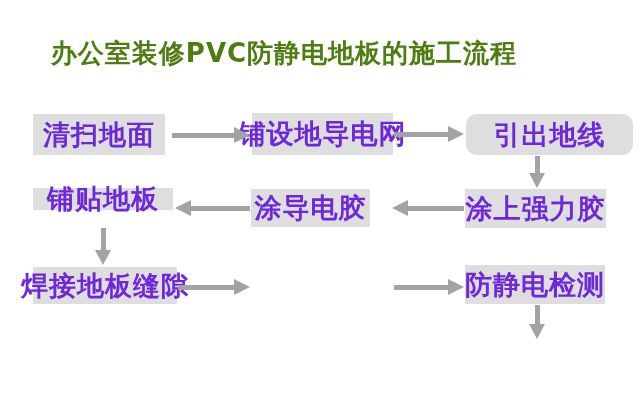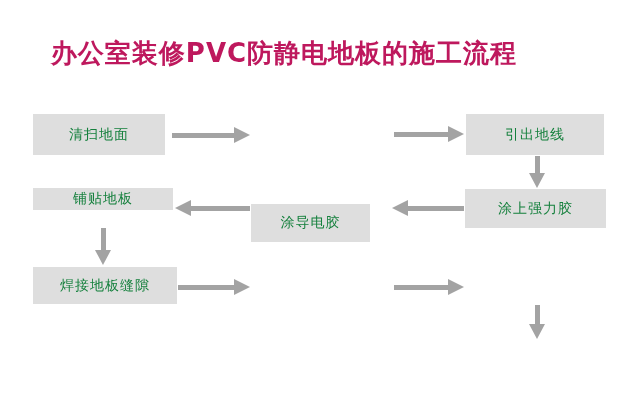--- a/index.html
+++ b/index.html
@@ -16,41 +16,41 @@
     overflow: hidden;
   }
   .title {
     position: absolute;
     left: 0;
     top: 36px;
     width: 568px;
     text-align: center;
     font-size: 26px;
     font-weight: bold;
-    color: #be185d;
+    color: #4d7c0f;
     letter-spacing: 1px;
   }
   .node {
     position: absolute;
     background: #dedede;
-    color: #15803d;
-    font-size: 14px;
-    font-weight: normal;
+    color: #6d28d9;
+    font-size: 27px;
+    font-weight: bold;
     display: flex;
     align-items: center;
     justify-content: center;
     white-space: nowrap;
     letter-spacing: 1px;
   }
   
   .n0 { left: 33px;  top: 114px; width: 132px; height: 41px; }
   .n1 { left: 252px; top: 113px; width: 141px; height: 42px; }
-  .n2 { left: 466px; top: 114px; width: 138px; height: 41px; }
+  .n2 { left: 466px; top: 114px; width: 167px; height: 41px; border-radius: 11px; }
   .n3 { left: 33px;  top: 188px; width: 140px; height: 22px; }
-  .n4 { left: 251px; top: 204px; width: 119px; height: 38px; }
+  .n4 { left: 251px; top: 189px; width: 119px; height: 38px; }
   .n5 { left: 465px; top: 189px; width: 141px; height: 39px; }
   .n6 { left: 33px;  top: 267px; width: 144px; height: 37px; }
   .n7 { left: 252px; top: 265px; width: 141px; height: 39px; }
   .n8 { left: 465px; top: 265px; width: 140px; height: 39px; }
   .n9 { left: 465px; top: 341px; width: 140px; height: 37px; }
 
   
   .arrow { position: absolute; }
   .arrow .shaft { position: absolute; background: #a3a3a3; }
   .arrow .head { position: absolute; width: 0; height: 0; }
@@ -91,27 +91,29 @@
   .a8 { left: 529px; top: 305px; height: 34px; }
 </style>
 </head>
 <body>
 
 <div id="canvas">
 
   <div class="title">办公室装修PVC防静电地板的施工流程</div>
 
   <div class="node n0">清扫地面</div>
+  <div class="node n1">铺设地导电网</div>
   <div class="node n2">引出地线</div>
 
   <div class="node n3">铺贴地板</div>
   <div class="node n4">涂导电胶</div>
   <div class="node n5">涂上强力胶</div>
 
   <div class="node n6">焊接地板缝隙</div>
+  <div class="node n8">防静电检测</div>
 
 
   <div class="arrow arrow-h arrow-right a0">
       <div class="shaft"></div>
       <div class="head"></div>
     </div>
   <div class="arrow arrow-h arrow-right a1">
       <div class="shaft"></div>
       <div class="head"></div>
     </div>

